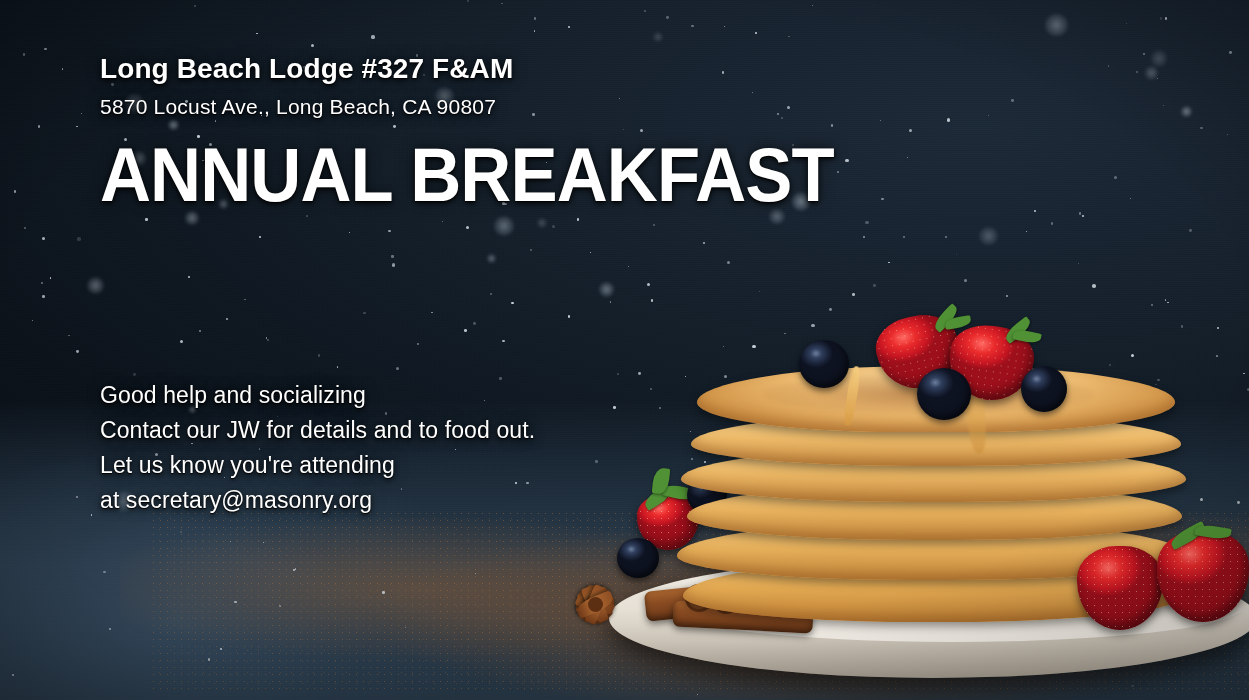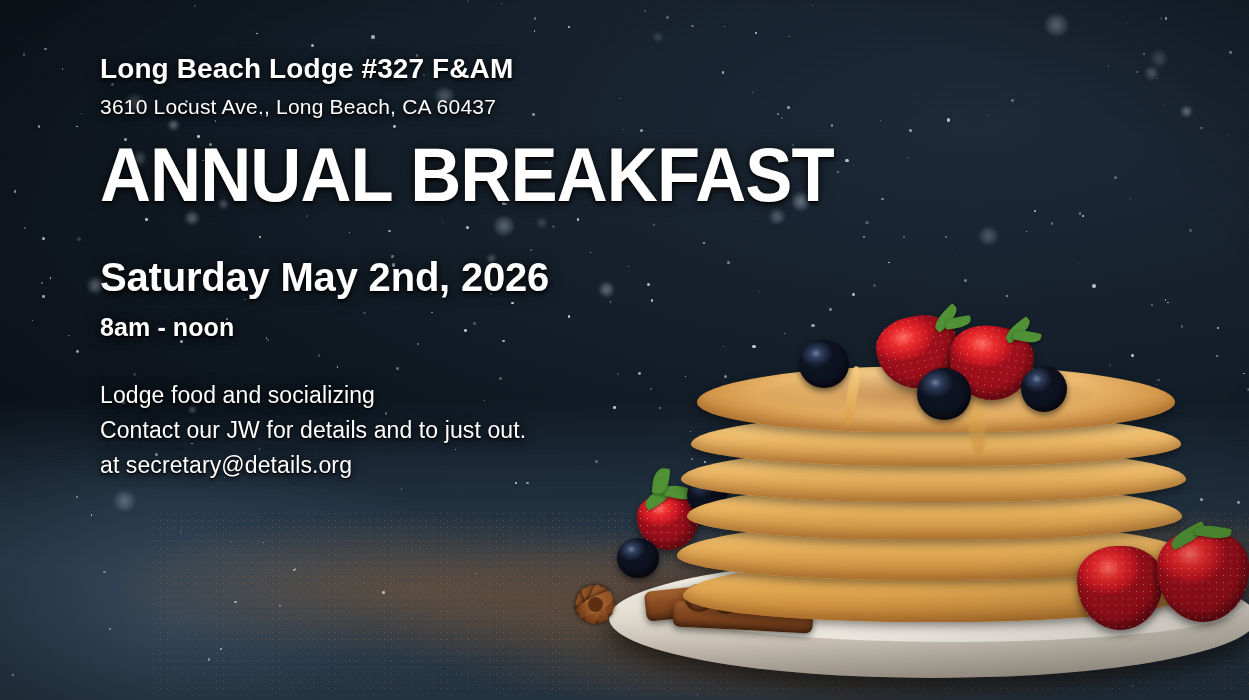--- a/index.html
+++ b/index.html
@@ -491,24 +491,23 @@
     <div class="anise-p" style="transform:rotate(22deg);"></div>
     <div class="anise-p" style="transform:rotate(67deg);"></div>
     <div class="anise-p" style="transform:rotate(112deg);"></div>
     <div class="anise-p" style="transform:rotate(157deg);"></div>
     <div class="anise-c"></div>
   </div>
 
   <div class="bg-vignette"></div>
 
   <div class="txt lodge">Long Beach Lodge #327 F&amp;AM</div>
-  <div class="txt addr">3610 Locust Ave., Long Beach, CA 60437</div>
+  <div class="txt addr">5870 Locust Ave., Long Beach, CA 90807</div>
   <div class="txt title">ANNUAL BREAKFAST</div>
-  <div class="txt date">Saturday May 2nd, 2026</div>
-  <div class="txt time">8am - noon</div>
 
   <div class="txt body">
-    <div>Lodge food and socializing</div>
-    <div>Contact our JW for details and to just out.</div>
-    <div>at secretary@details.org</div>
+    <div>Good help and socializing</div>
+    <div>Contact our JW for details and to food out.</div>
+    <div>Let us know you're attending</div>
+    <div>at secretary@masonry.org</div>
   </div>
 
 </div>
 
 </body></html>

